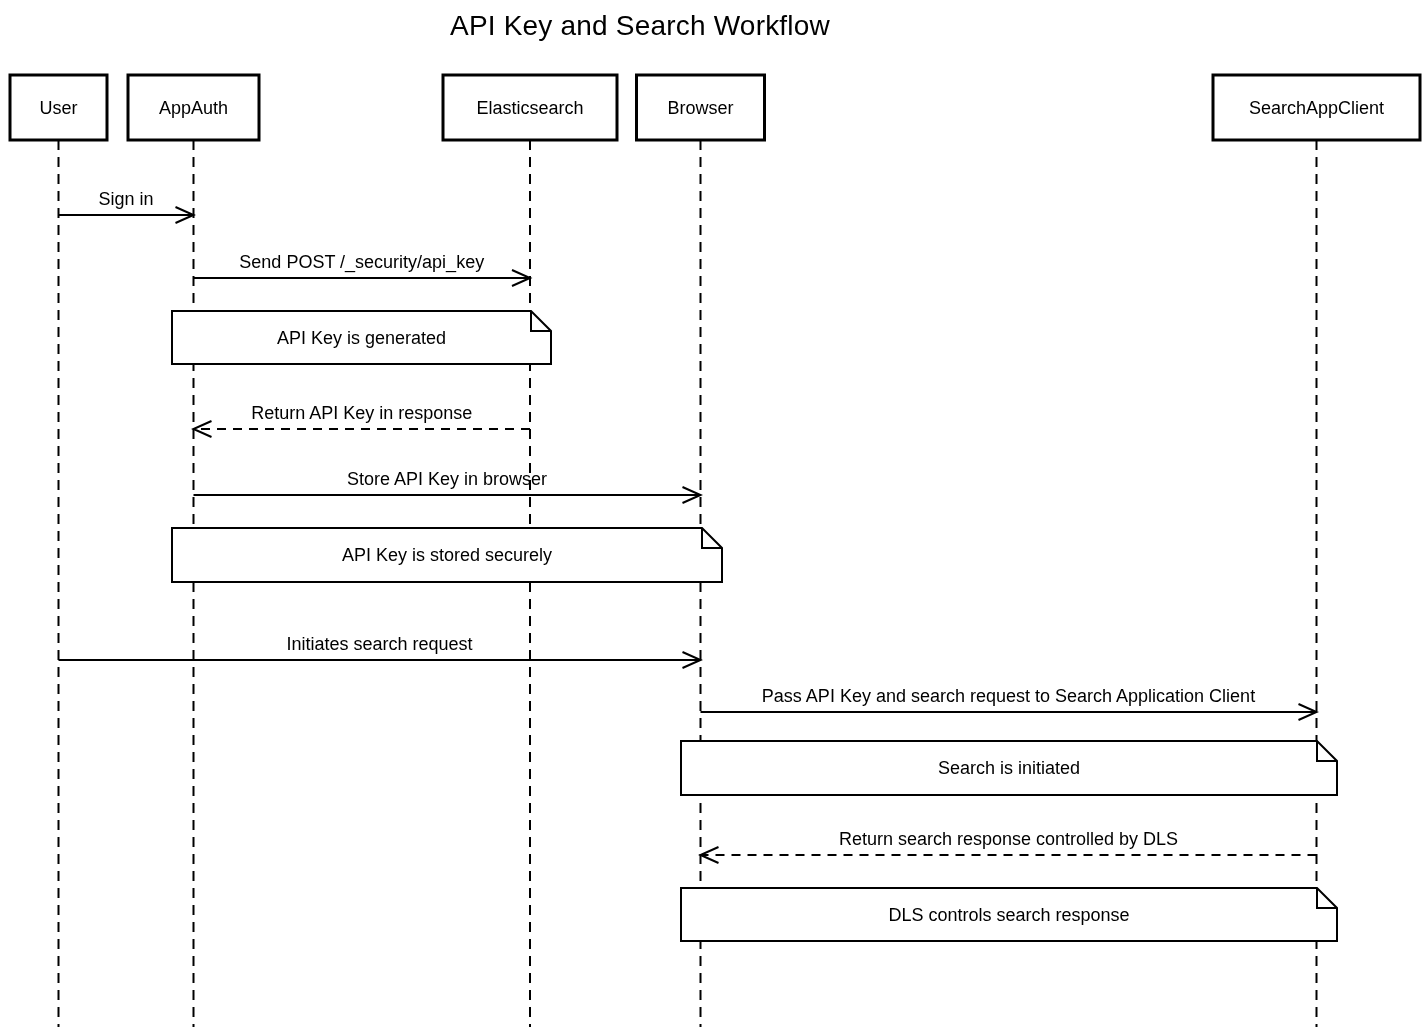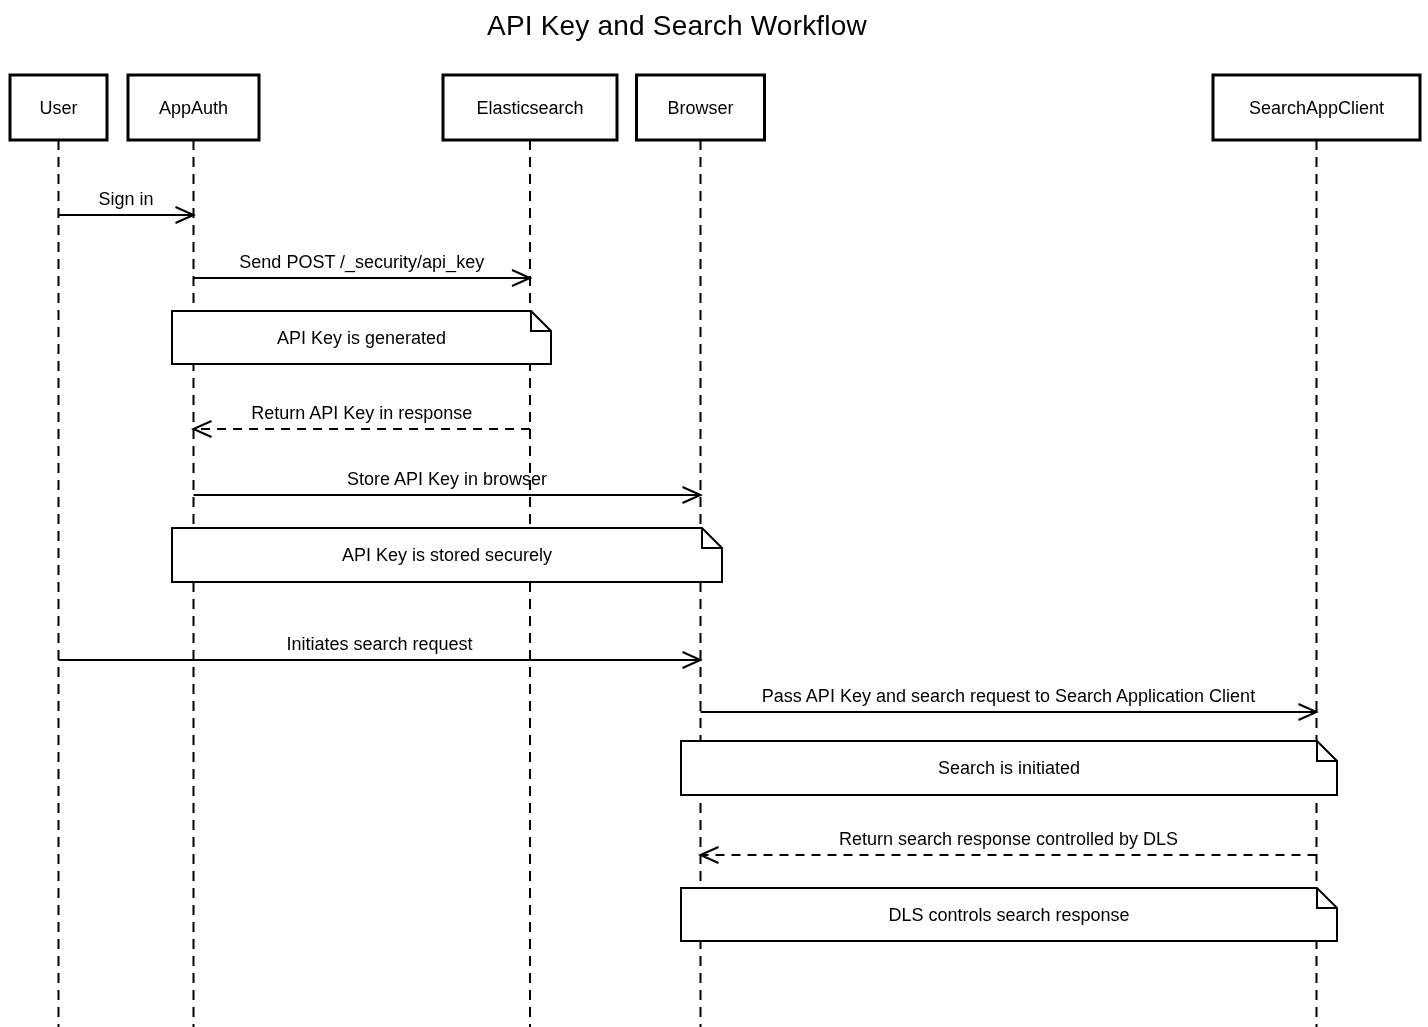--- a/index.html
+++ b/index.html
@@ -8,21 +8,20 @@
     width:1428px;height:1027px;
     background:#ffffff;
     font-family:"Liberation Sans", sans-serif;
     overflow:hidden;
   }
   .diagram-title{
     position:absolute;top:10px;left:0;width:1280px;
     text-align:center;
     font-size:28px;line-height:32px;color:#000;
     letter-spacing:0.2px;
-    padding-left:37px;
   }
   svg{position:absolute;top:0;left:0;}
   svg text{
     font-family:"Liberation Sans", sans-serif;
     font-size:18px;fill:#000;
   }
   svg text.actor-label{font-size:18px;}
 </style>
 </head>
 <body>

